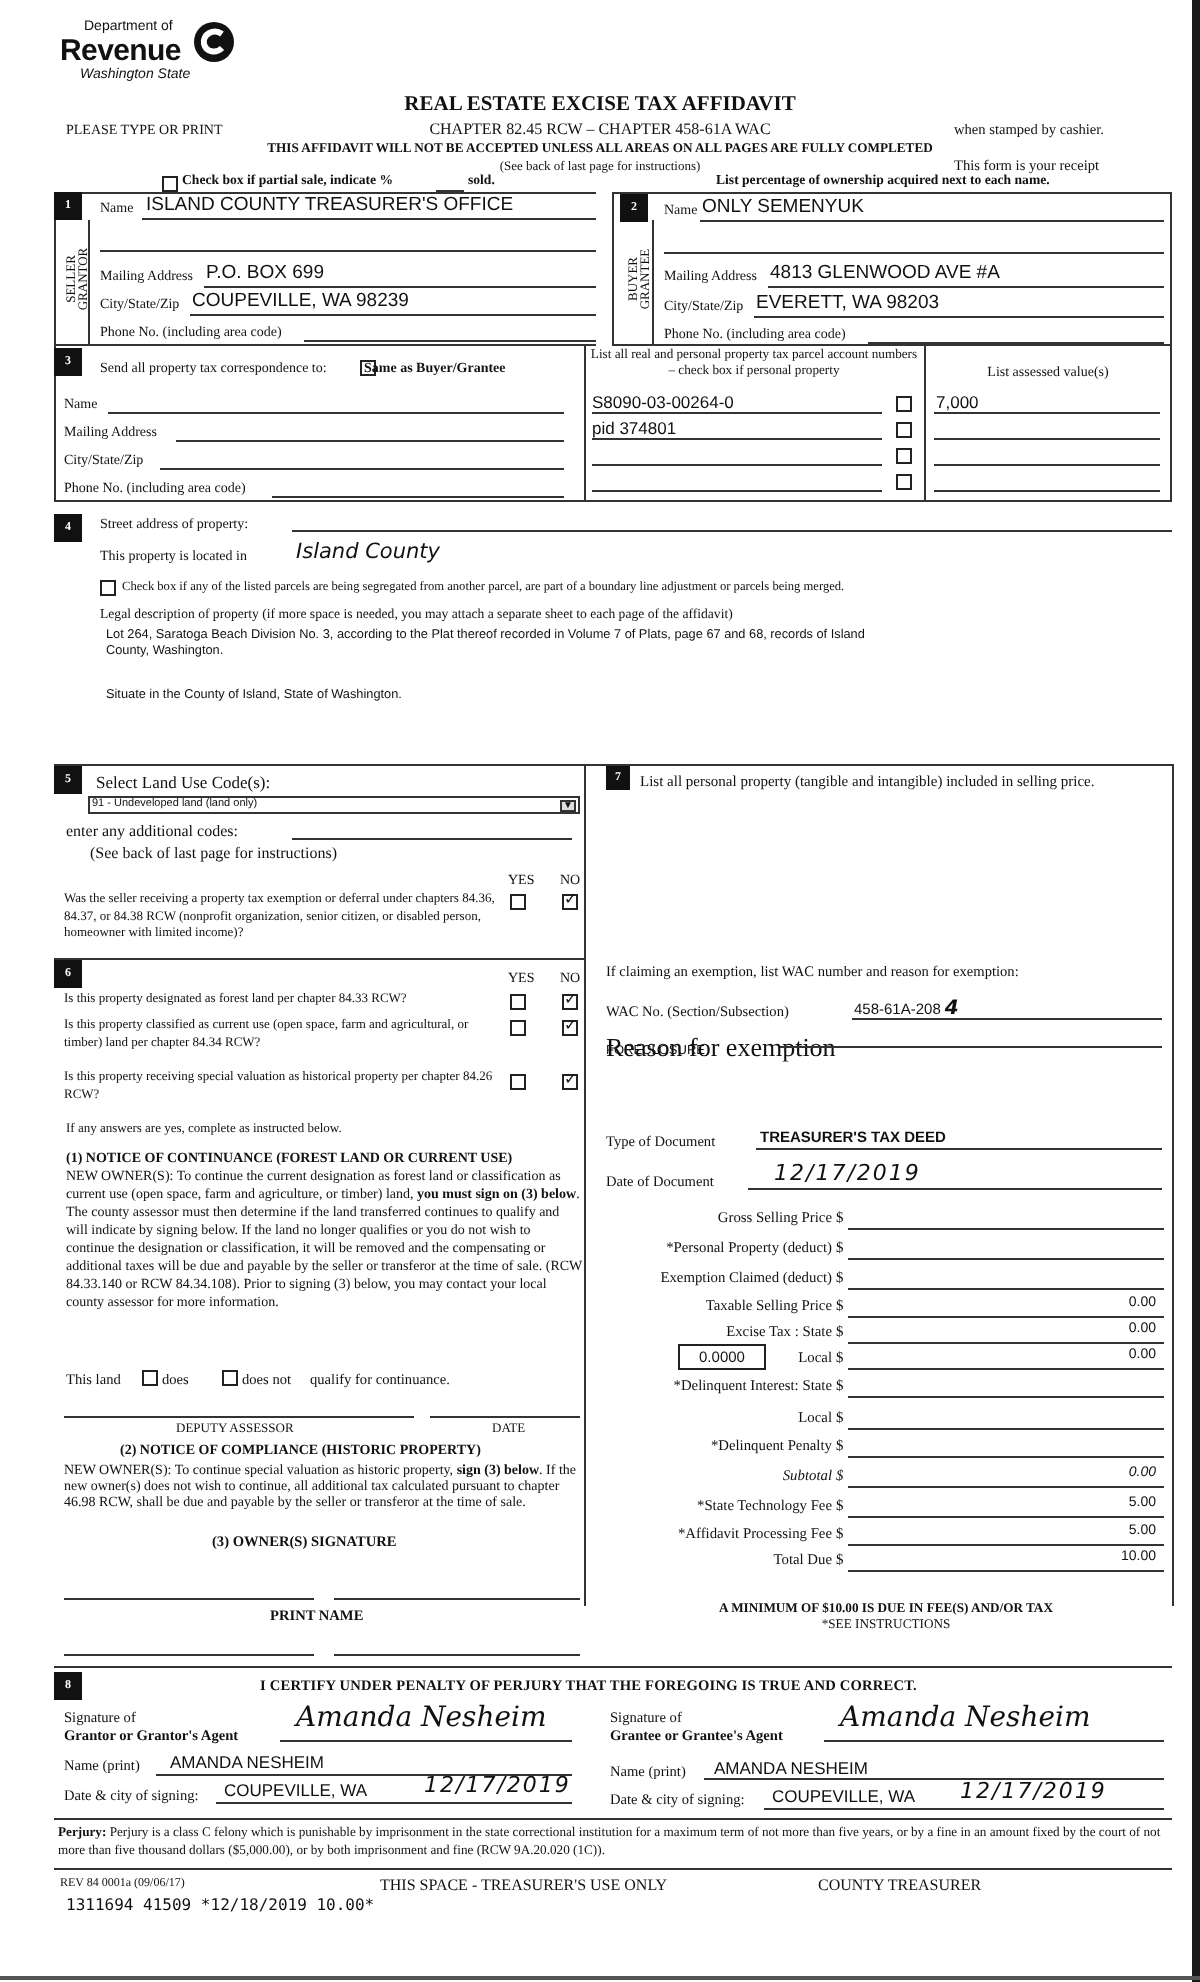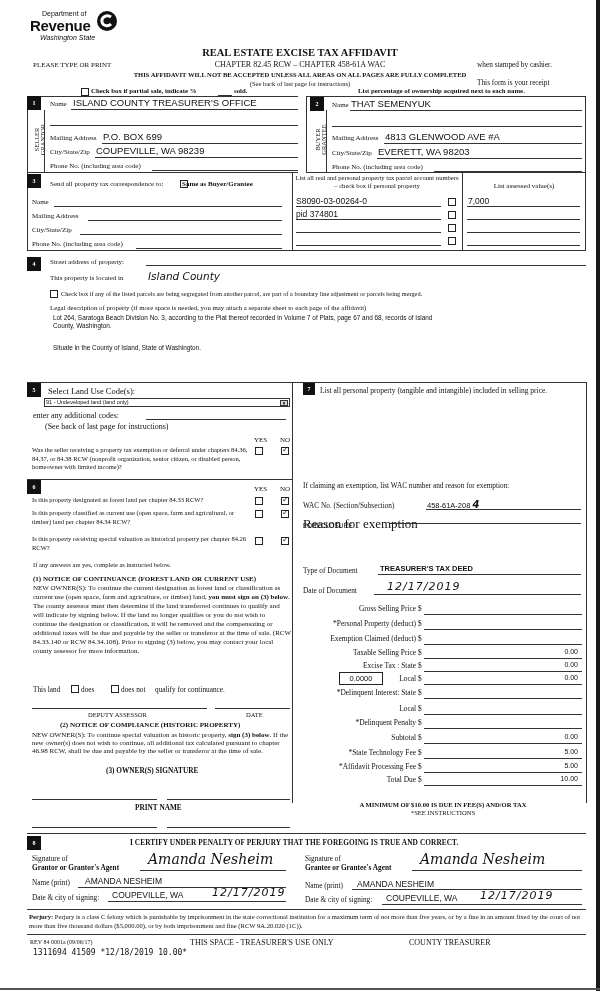--- a/index.html
+++ b/index.html
@@ -77,21 +77,21 @@
 <div class="line" style="left:152px;top:170px;width:146px;"></div>
 
 <div class="badge" style="left:310px;top:97px;">2</div>
 <div class="abs" style="left:310px;top:112px;width:14px;height:58px;">
   <div class="abs" style="left:-18px;top:24px;width:50px;text-align:center;transform:rotate(-90deg);font-size:6.5px;">BUYER</div>
   <div class="abs" style="left:-12px;top:24px;width:50px;text-align:center;transform:rotate(-90deg);font-size:6.5px;">GRANTEE</div>
 </div>
 <div class="vr" style="left:326px;top:110px;height:63px;"></div>
 
 <div class="label" style="left:332px;top:101px;">Name</div>
-<div class="fill" style="left:351px;top:98px;">THAT SEMENYUK</div>
+<div class="fill" style="left:351px;top:98px;">ONLY SEMENYUK</div>
 <div class="line" style="left:350px;top:110px;width:232px;"></div>
 <div class="line" style="left:332px;top:126px;width:250px;"></div>
 <div class="label" style="left:332px;top:134px;">Mailing Address</div>
 <div class="fill" style="left:385px;top:131px;">4813 GLENWOOD AVE #A</div>
 <div class="line" style="left:384px;top:143px;width:198px;"></div>
 <div class="label" style="left:332px;top:149px;">City/State/Zip</div>
 <div class="fill" style="left:378px;top:146px;">EVERETT, WA 98203</div>
 <div class="line" style="left:377px;top:158px;width:205px;"></div>
 <div class="label" style="left:332px;top:163px;">Phone No. (including area code)</div>
 <div class="line" style="left:434px;top:171px;width:148px;"></div>
@@ -286,21 +286,21 @@
     <span class="dollar">$</span>
     <span class="fline"></span>
     <span class="fval"></span>
 </div>
 <div class="fee-row" style="top:718px;">
   <span class="flabel">*Delinquent Penalty</span>
     <span class="dollar">$</span>
     <span class="fline"></span>
     <span class="fval"></span>
 </div>
-<div class="fee-row" style="top:733px;">
+<div class="fee-row" style="top:733px;font-style:italic;">
   <span class="flabel">Subtotal</span>
     <span class="dollar">$</span>
     <span class="fline"></span>
     <span class="fval">0.00</span>
 </div>
 <div class="fee-row" style="top:748px;">
   <span class="flabel">*State Technology Fee</span>
     <span class="dollar">$</span>
     <span class="fline"></span>
     <span class="fval">5.00</span>

